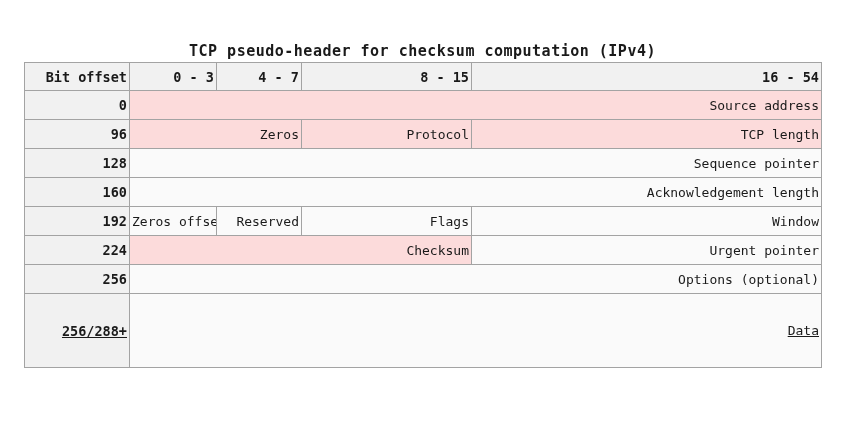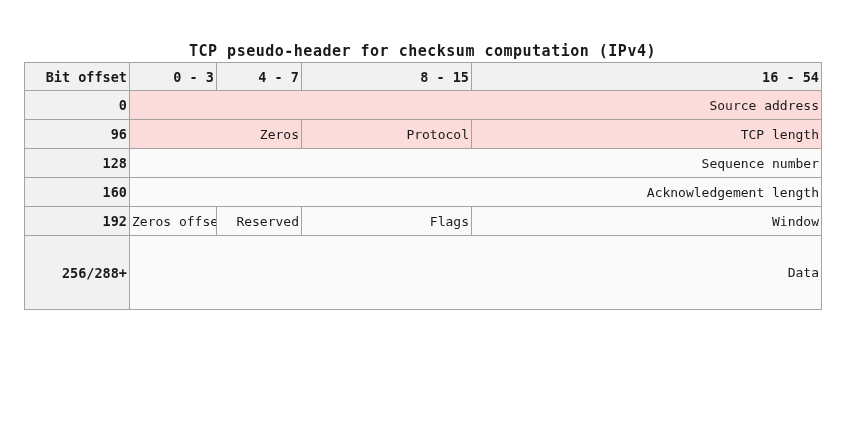--- a/index.html
+++ b/index.html
@@ -56,21 +56,21 @@
     font-weight: bold;
     font-size: 13.5px;
     height: 28px;
   }
   table.pseudo td.offset {
     background: var(--gray);
     font-weight: bold;
     font-size: 13.5px;
   }
   table.pseudo td.pink { background: var(--pink); }
-  table.pseudo tr.tall td { height: 74px; }
+  table.pseudo tr.tall td { height: 74px; text-decoration: underline; }
 </style>
 </head>
 <body>
 
 <div class="page">
 
   <div class="title">TCP pseudo-header for checksum computation (IPv4)</div>
 
   <table class="pseudo">
     <colgroup>
@@ -95,33 +95,42 @@
           <td colspan="4" class="pink">Source address</td>
         </tr>
         <tr>
           <td class="offset">96</td>
           <td colspan="2" class="pink">Zeros</td>
           <td colspan="1" class="pink">Protocol</td>
           <td colspan="1" class="pink">TCP length</td>
         </tr>
         <tr>
           <td class="offset">128</td>
-          <td colspan="4">Sequence number</td>
+          <td colspan="4">Sequence pointer</td>
         </tr>
         <tr>
           <td class="offset">160</td>
           <td colspan="4">Acknowledgement length</td>
         </tr>
         <tr>
           <td class="offset">192</td>
           <td colspan="1">Zeros offset</td>
           <td colspan="1">Reserved</td>
           <td colspan="1">Flags</td>
           <td colspan="1">Window</td>
         </tr>
+        <tr>
+          <td class="offset">224</td>
+          <td colspan="3" class="pink">Checksum</td>
+          <td colspan="1">Urgent pointer</td>
+        </tr>
+        <tr>
+          <td class="offset">256</td>
+          <td colspan="4">Options (optional)</td>
+        </tr>
         <tr class="tall">
           <td class="offset">256/288+</td>
           <td colspan="4">Data</td>
         </tr>
       </tbody>
   </table>
 
 </div>
 
 </body></html>

